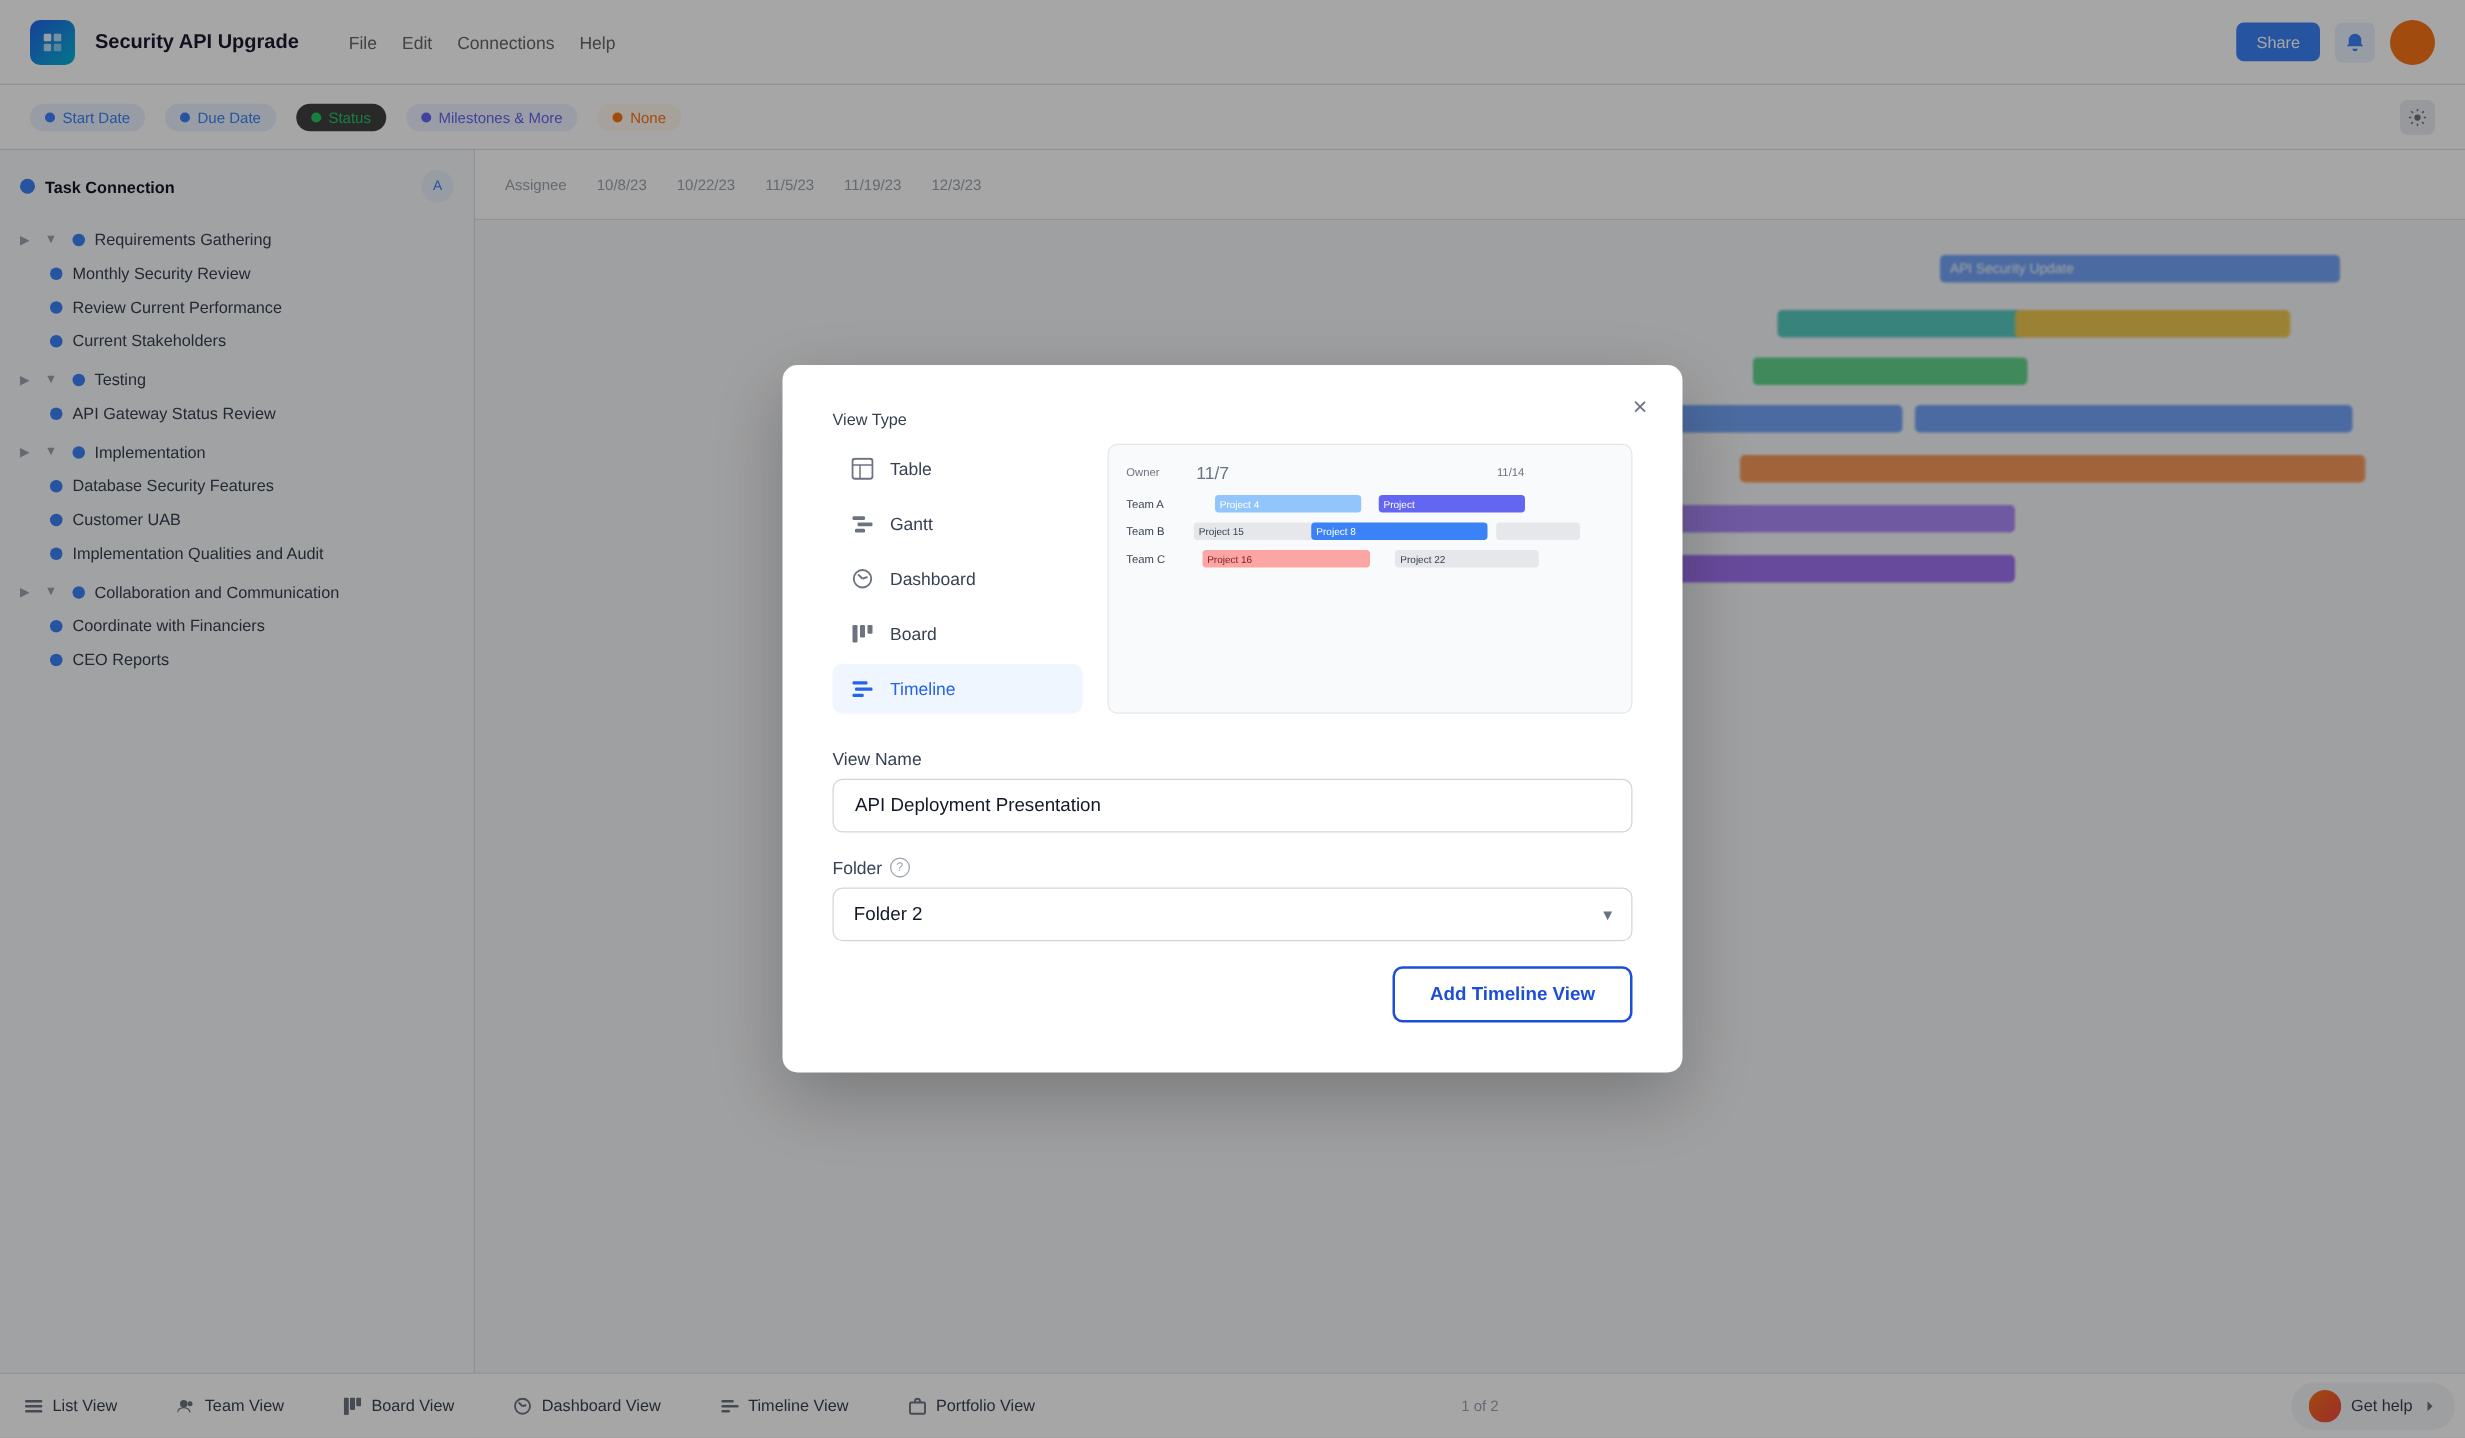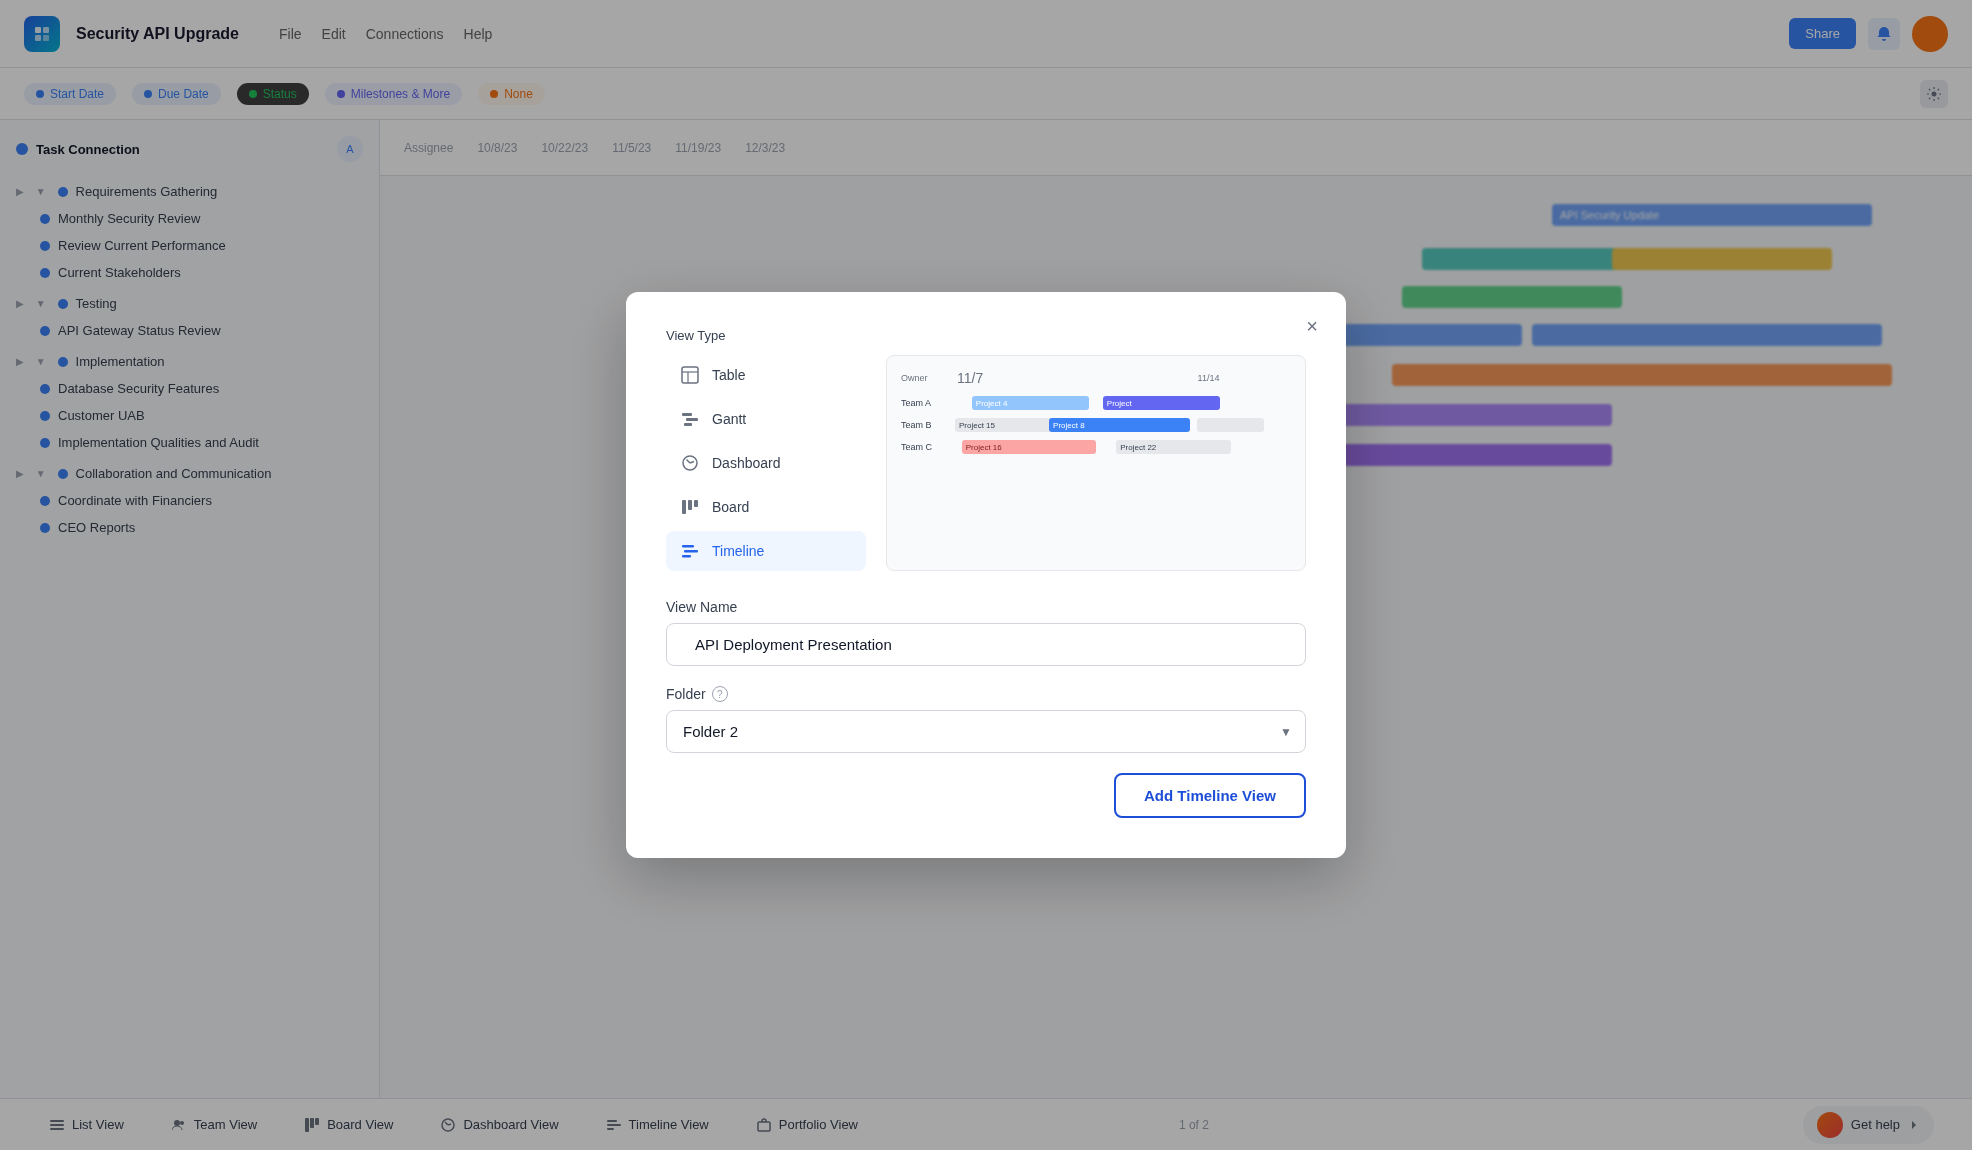--- a/index.html
+++ b/index.html
@@ -171,21 +171,21 @@
 
     
     .bottom-tabs {
       position: absolute;
       bottom: 0; left: 0; right: 0;
       height: 52px;
       background: #fff;
       border-top: 1px solid #dde0e6;
       display: flex;
       align-items: center;
-      padding: 0 38px;
+      padding: 0 8px;
       gap: 24px;
     }
     .bottom-tab {
       display: flex;
       align-items: center;
       gap: 8px;
       padding: 6px 12px;
       border-radius: 6px;
       cursor: pointer;
       font-size: 13px;
@@ -339,21 +339,21 @@
       color: #9ca3af;
       display: inline-flex;
       align-items: center;
       justify-content: center;
       cursor: pointer;
     }
     .form-input {
       width: 100%;
       border: 1.5px solid #d1d5db;
       border-radius: 8px;
-      padding: 12px 28px;
+      padding: 12px 17px;
       font-size: 15px;
       color: #111827;
       outline: none;
       transition: border-color 0.15s;
     }
 
     .form-select-wrapper {
       position: relative;
     }
     .form-select {

